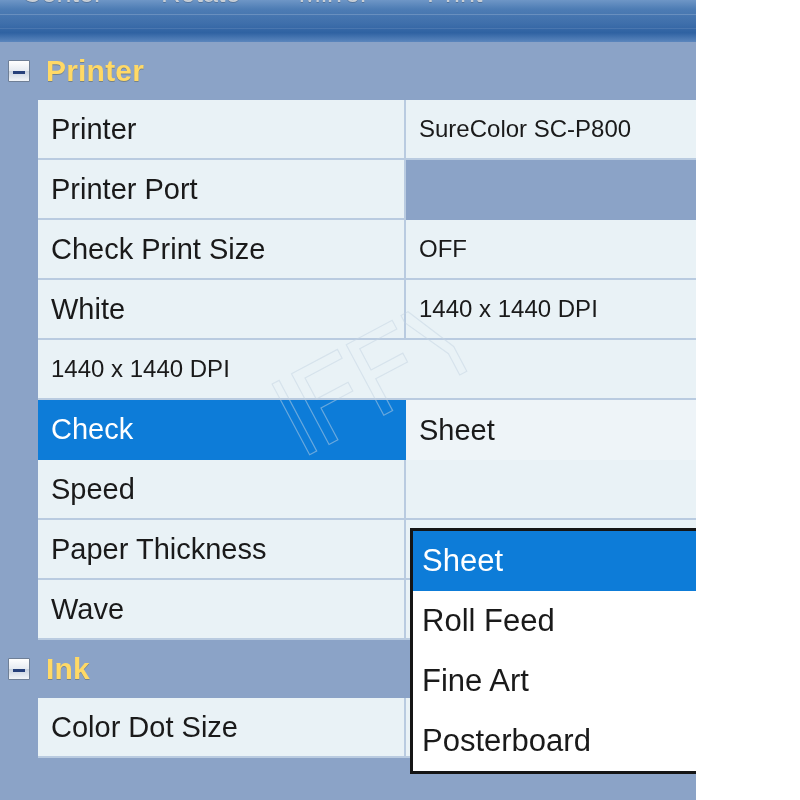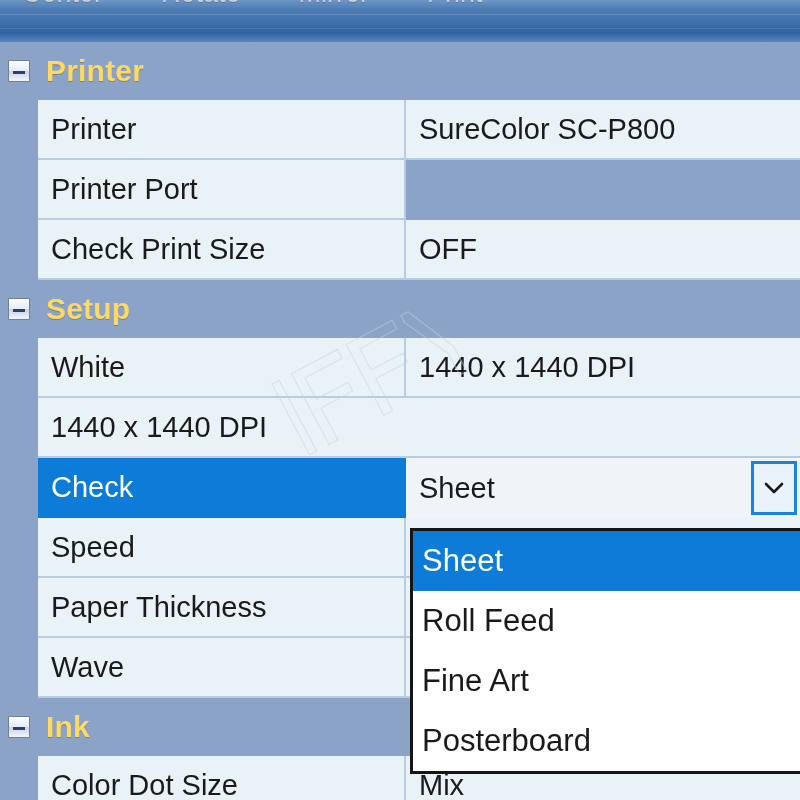--- a/index.html
+++ b/index.html
@@ -9,21 +9,21 @@
   }
   body {
     width: 800px;
     height: 800px;
     overflow: hidden;
     font-family: "Liberation Sans", sans-serif;
   }
 
   #app {
     position: relative;
-    width: 800px;
+    width: 696px;
     height: 800px;
     overflow: hidden;
     background: #5eead4;
   }
 
   
   .toolbar {
     position: absolute;
     left: 0; top: 0;
     width: 800px;
@@ -136,21 +136,21 @@
     overflow: hidden;
   }
   .cell-value {
     flex: 1 1 auto;
     box-sizing: border-box;
     background: #e9f2f6;
     border-bottom: 2px solid #b9cbe0;
     display: flex;
     align-items: center;
     padding-left: 13px;
-    font-size: 29px;
+    font-size: 24px;
     color: #1a1a1a;
     white-space: nowrap;
     overflow: hidden;
   }
   .row.selected .cell-name {
     background: #0d7cd8;
     color: #ffffff;
     border-bottom-color: #0d7cd8;
     border-right-color: #0d7cd8;
   }
@@ -262,24 +262,20 @@
       <div class="row-gutter"></div>
       <div class="cell-name">Printer Port</div>
     </div>
 
     <div class="row">
       <div class="row-gutter"></div>
       <div class="cell-name">Check Print Size</div>
       <div class="cell-value">OFF</div>
     </div>
 
-    <div class="section-header">
-      <div class="expander"></div>
-      <div class="section-title">Setup</div>
-    </div>
 
     <div class="row">
       <div class="row-gutter"></div>
       <div class="cell-name">White</div>
       <div class="cell-value">1440 x 1440 DPI</div>
     </div>
 
     <div class="row">
       <div class="row-gutter"></div>
       <div class="cell-value">1440 x 1440 DPI</div>

